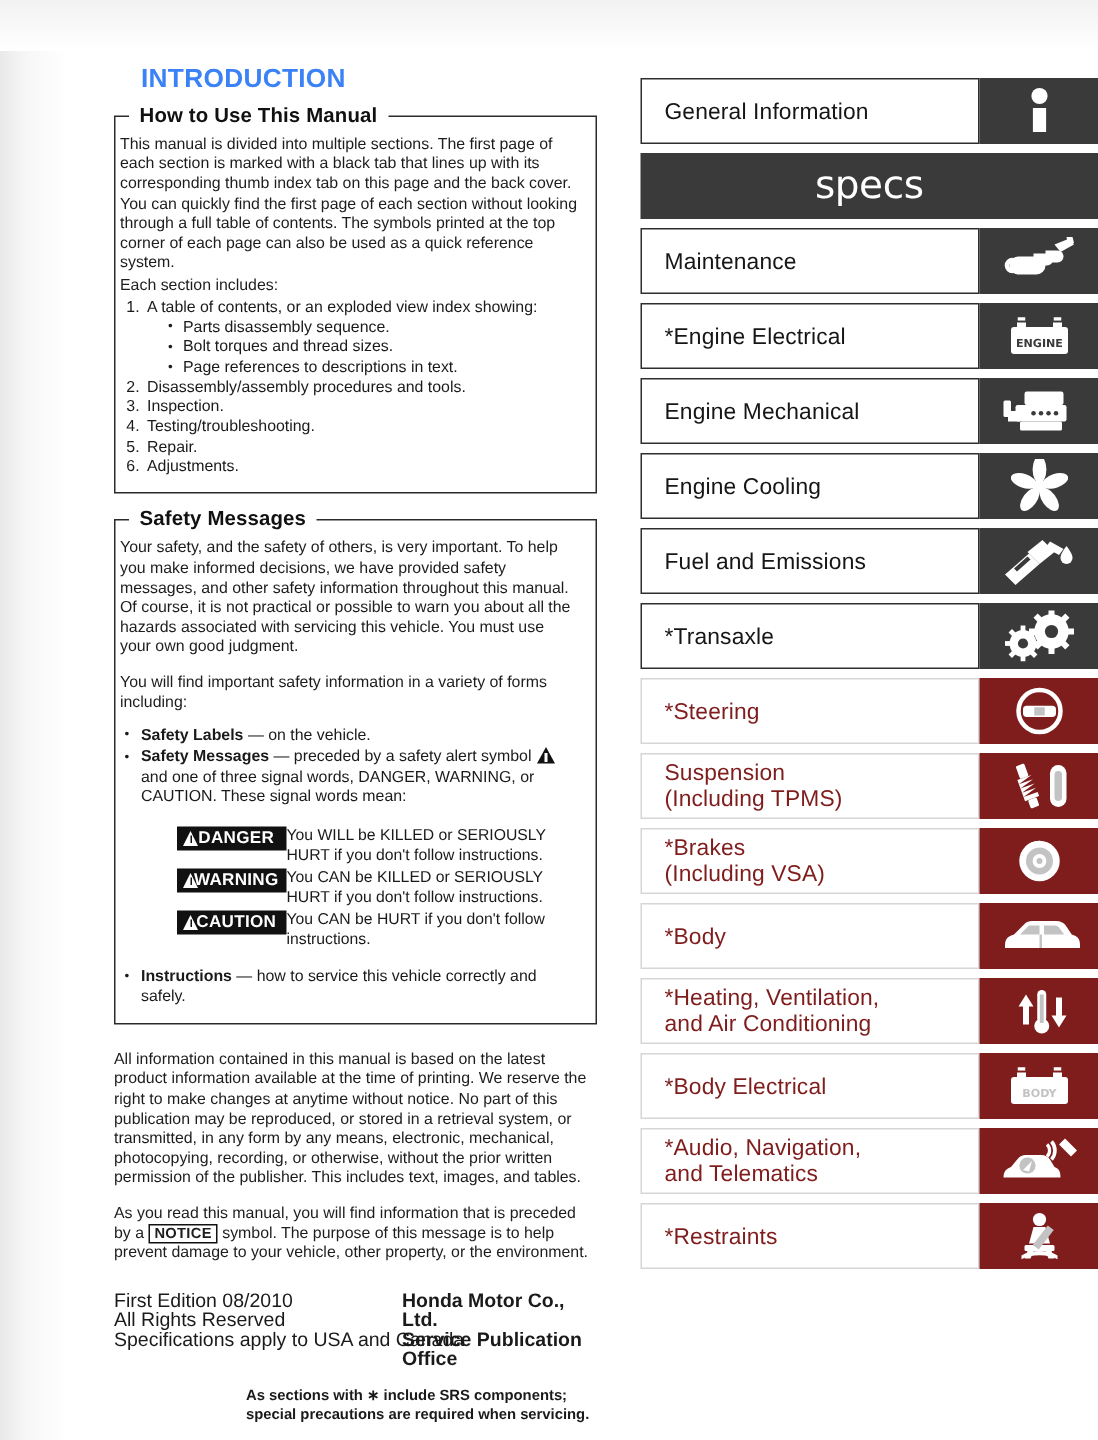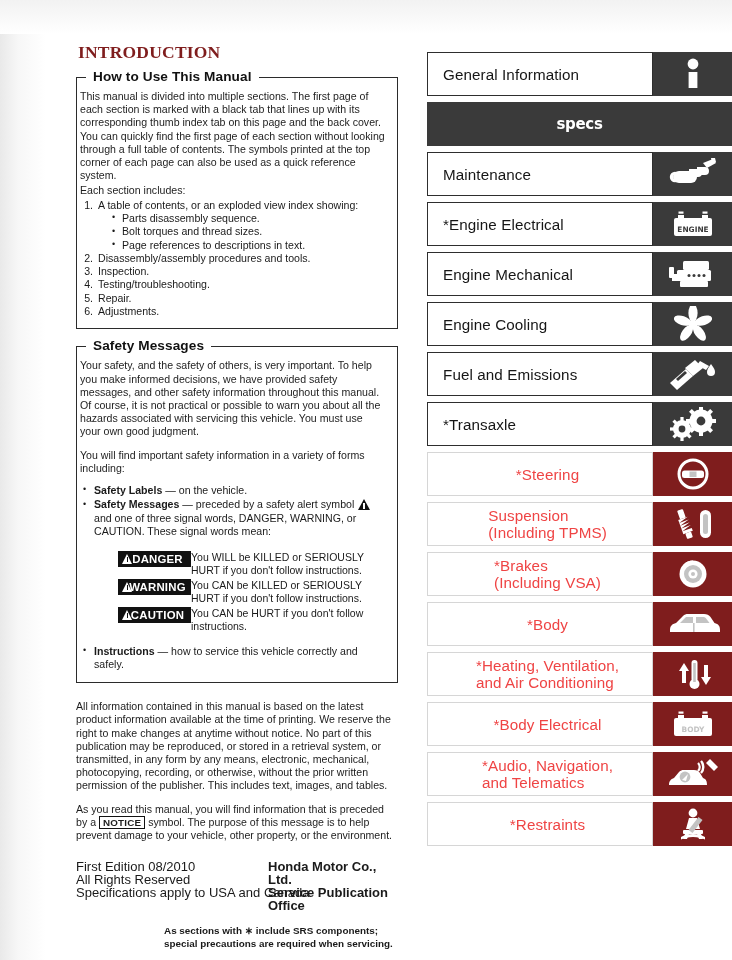--- a/index.html
+++ b/index.html
@@ -29,23 +29,22 @@
   
   .left-col {
     position: absolute;
     left: 76px; top: 42px;
     width: 322px;
   }
   .page-title {
     font-size: 17.5px;
     font-weight: bold;
     letter-spacing: 0.2px;
-    margin: 0 0 14px 2px;
-    color: #7f1d1d;
-    font-family: Liberation Serif, serif;
+    margin: 0 0 14px 18px;
+    color: #3b82f6;
   }
 
   
   .fbox {
     position: relative;
     border: 1.4px solid #2b2b2b;
     padding: 12px 11px 10px 3px;
     margin-bottom: 17px;
   }
   .fbox > .fbox-legend {
@@ -231,32 +230,31 @@
   .tab-icon {
     flex: 1 1 auto;
     background: #3a3a3a;
     display: flex;
     align-items: center;
     justify-content: center;
     color: #ffffff;
   }
   .tab.dim .tab-label {
     border-color: #d6d6d6;
-    color: #ef4444;
-    justify-content: center;
+    color: #7f1d1d;
   }
   .tab.dim .tab-icon {
     background: #7f1d1d;
     color: #ffffff;
   }
   .tab-label .two-line { white-space: pre-line; }
   .tab-icon svg { display: block; }
   .tab-icon .wordmark {
-    font-size: 15px;
-    font-weight: bold;
+    font-size: 26px;
+    font-weight: normal;
     letter-spacing: -0.3px;
     font-family: "DejaVu Sans", sans-serif;
   }
 </style>
 </head>
 <body>
 
 <div class="scan-edge-left"></div>
 <div class="scan-edge-top"></div>
 

